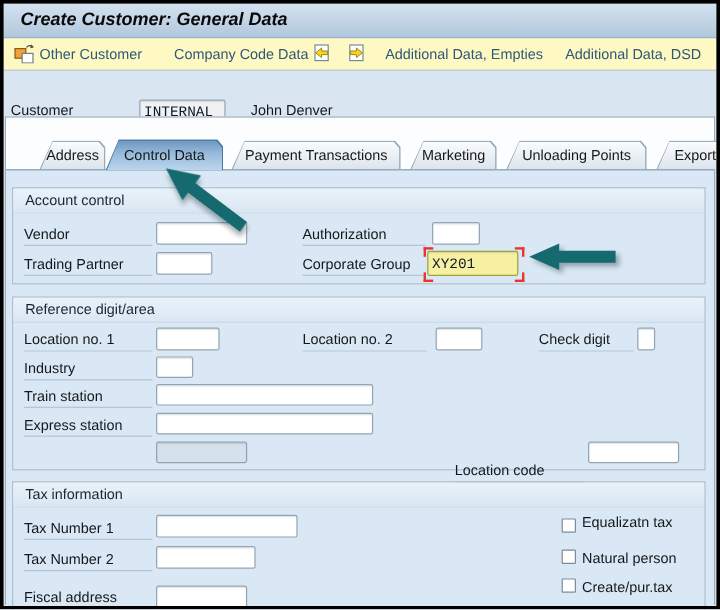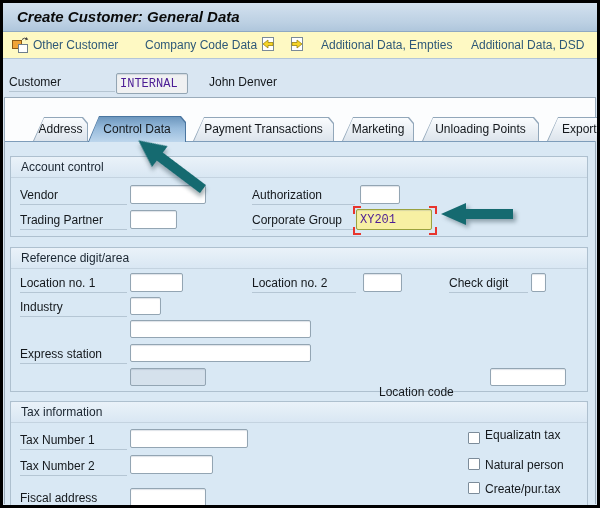--- a/index.html
+++ b/index.html
@@ -13,27 +13,27 @@
   .titlebar{position:absolute;left:3px;top:3px;right:3px;height:28px;
     background:linear-gradient(180deg,#D3E1EF 0%,#BCD0E3 70%,#AFC6DC 100%);
     border-bottom:1px solid #8FA9C2;}
   .title{position:absolute;left:14px;top:5px;font-size:15px;font-weight:bold;font-style:italic;color:#0a0a0a;}
   
   .toolbar{position:absolute;left:3px;top:32px;right:3px;height:26px;
     background:#fef9c3;border-bottom:1px solid #B3C6D9;}
   .tbtxt{position:absolute;top:6px;color:#2E5878;white-space:nowrap;cursor:default;}
   .tbicon{position:absolute;top:4px;}
   
-  .custarea{position:absolute;left:3px;top:61px;right:3px;height:38px;background:#D9E6F2;padding-left:34px;}
+  .custarea{position:absolute;left:3px;top:71px;right:3px;height:38px;background:#D9E6F2;padding-left:34px;}
   .lbl{position:absolute;height:17px;line-height:17px;white-space:nowrap;
     border-bottom:1px solid rgba(90,110,130,.28);}
   .plain{border-bottom:none;}
   .fld{position:absolute;box-sizing:border-box;border:1px solid #93A5B3;background:#fff;
     border-radius:2px;font-family:"Liberation Mono",monospace;font-size:12px;padding:0 3px;
-    color:#4c1d95;box-shadow:inset 0 1px 1px rgba(120,140,160,.25);}
+    color:#0f172a;box-shadow:inset 0 1px 1px rgba(120,140,160,.25);}
   .fld.gray{background:#F0F1F2;}
   .fld.disabled{background:#D5E1EC;color:#6b7885;}
   .fld.hl{background:#F7F0A3;border:1px solid #9aa23e;}
   
   .mainpanel{position:absolute;left:4px;top:97px;width:592px;height:407px;
     background:#FCFDFE;border:1px solid #9BACBB;box-sizing:border-box;}
   
   .tab{position:absolute;height:24px;top:117px;z-index:5;cursor:default;
     clip-path:polygon(11px 0,calc(100% - 5px) 0,100% 6px,100% 100%,0 100%);
     background:#92A7BA;}
@@ -154,20 +154,21 @@
     </div>
   </div>
   <span class="lbl" style="left:20px;top:275px;width:107px;">Location no. 1</span>
   <input class="fld" style="left: 130px; top: 273px; width: 53px; height: 19px;" value="">
   <span class="lbl" style="left:252px;top:275px;width:104px;">Location no. 2</span>
   <input class="fld" style="left: 363px; top: 273px; width: 39px; height: 19px;" value="">
   <span class="lbl" style="left:449px;top:275px;width:79px;">Check digit</span>
   <input class="fld" style="left: 531px; top: 273px; width: 15px; height: 19px;" value="">
   <span class="lbl" style="left:20px;top:299px;width:107px;">Industry</span>
   <input class="fld" style="left: 130px; top: 297px; width: 31px; height: 18px;" value="">
+  <span class="lbl" style="left:20px;top:322px;width:107px;">Train station</span>
   <input class="fld" style="left: 130px; top: 320px; width: 181px; height: 18px;" value="">
   <span class="lbl" style="left:20px;top:346px;width:107px;">Express station</span>
   <input class="fld" style="left: 130px; top: 344px; width: 181px; height: 18px;" value="">
   <input class="fld disabled" style="left: 130px; top: 368px; width: 76px; height: 18px;" value="">
   <span class="lbl" style="left:379px;top:384px;width:108px;">Location code</span>
   <input class="fld" style="left: 490px; top: 368px; width: 76px; height: 18px;" value="">
 
   <div class="gbox" style="top:401px;height:110px;">
     <div class="ghead">
       <span>Tax information</span>

